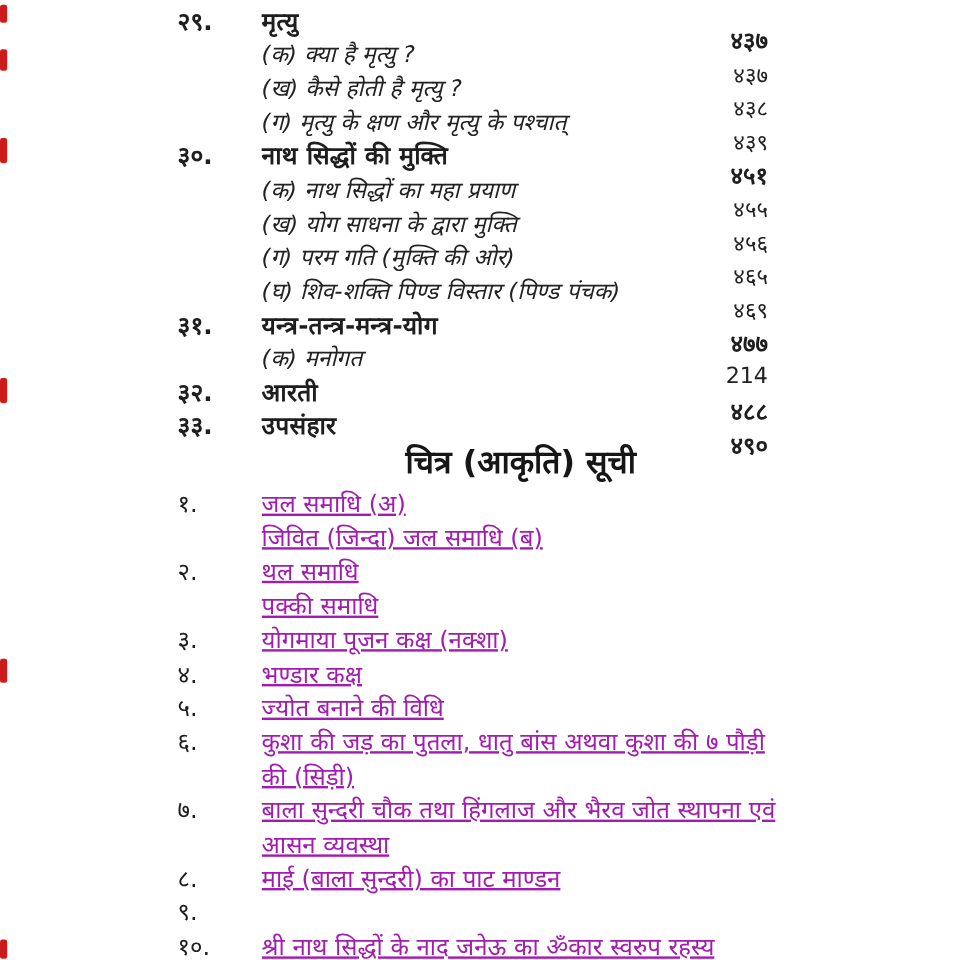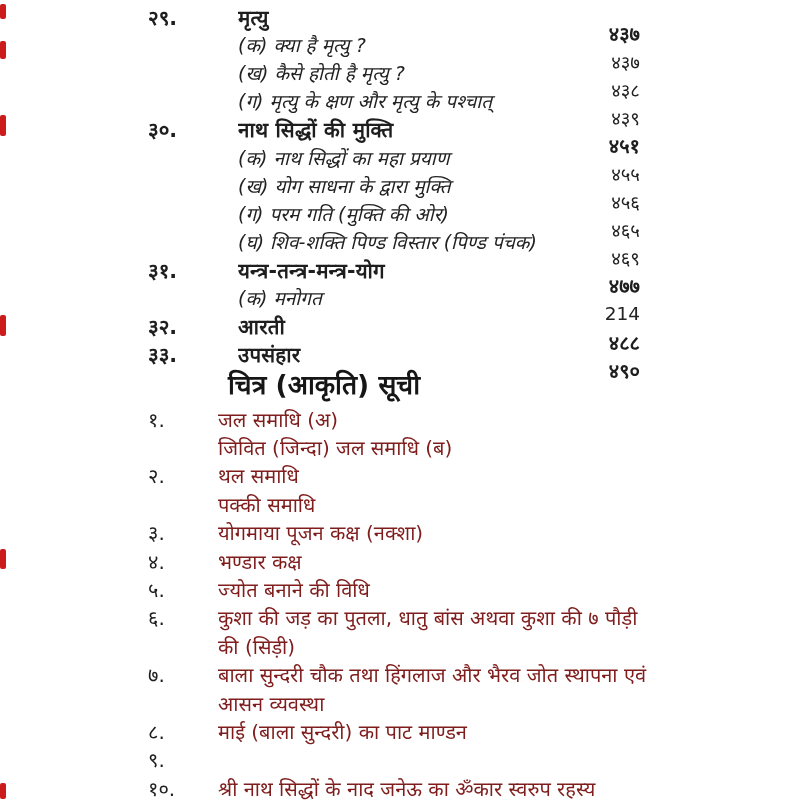--- a/index.html
+++ b/index.html
@@ -10,41 +10,41 @@
     color: #1e1e1e;
     overflow: hidden;
   }
   .page { position: relative; width: 799px; height: 800px; background: #ffffff; }
 
   
   .edge-mark { position: absolute; left: 0; width: 6px; border-radius: 2px; }
 
   
   .toc { position: absolute; left: 148px; top: 3px; width: 492px; }
-  .toc-row { display: flex; align-items: center; height: 28.1px; white-space: nowrap; gap: 20px; }
+  .toc-row { display: flex; align-items: center; height: 28.1px; white-space: nowrap; }
   .toc-num { width: 70px; flex: 0 0 70px; font-weight: 700; font-size: 20.5px; }
   .toc-title { flex: 1 1 auto; overflow: hidden; }
   .toc-page { flex: 0 0 64px; width: 64px; text-align: right; margin-top: 32px; }
   .toc-row.chapter .toc-title { font-weight: 700; font-size: 20.5px; letter-spacing: 0.2px; }
   .toc-row.chapter .toc-page  { font-weight: 700; font-size: 20px; }
   .toc-row.sub .toc-title { font-weight: 400; font-size: 19px; color: #222; font-style: italic; }
   .toc-row.sub .toc-page  { font-weight: 400; font-size: 18.5px; color: #222; }
 
   
   .fig-heading {
     position: absolute; top: 366px; left: 148px; width: 492px;
     box-sizing: border-box; padding-left: 80px;
-    text-align: left; font-weight: 700; font-size: 26.5px; color: #161616;
+    text-align: center; font-weight: 700; font-size: 26.5px; color: #161616;
   }
 
   
   .figures { position: absolute; left: 148px; top: 405px; width: 560px; }
   .fig-row { display: flex; align-items: center; height: 28.4px; white-space: nowrap; }
   .fig-num { width: 70px; flex: 0 0 70px; font-size: 20px; color: #1e1e1e; }
-  .fig-text { flex: 1 1 auto; font-size: 20px; color: #7f1d1d; overflow: hidden; }
+  .fig-text { flex: 1 1 auto; font-size: 20px; color: #a21caf; overflow: hidden; text-decoration: underline; }
 </style>
 </head>
 <body>
 
 <div class="page">
 
   <div id="edge-marks">
       <div class="edge-mark" style="top: 4px; height: 15px; background: rgb(203, 27, 27);"></div>
       <div class="edge-mark" style="top: 41px; height: 18px; background: rgb(203, 27, 27);"></div>
       <div class="edge-mark" style="top: 115px; height: 21px; background: rgb(203, 27, 27);"></div>

